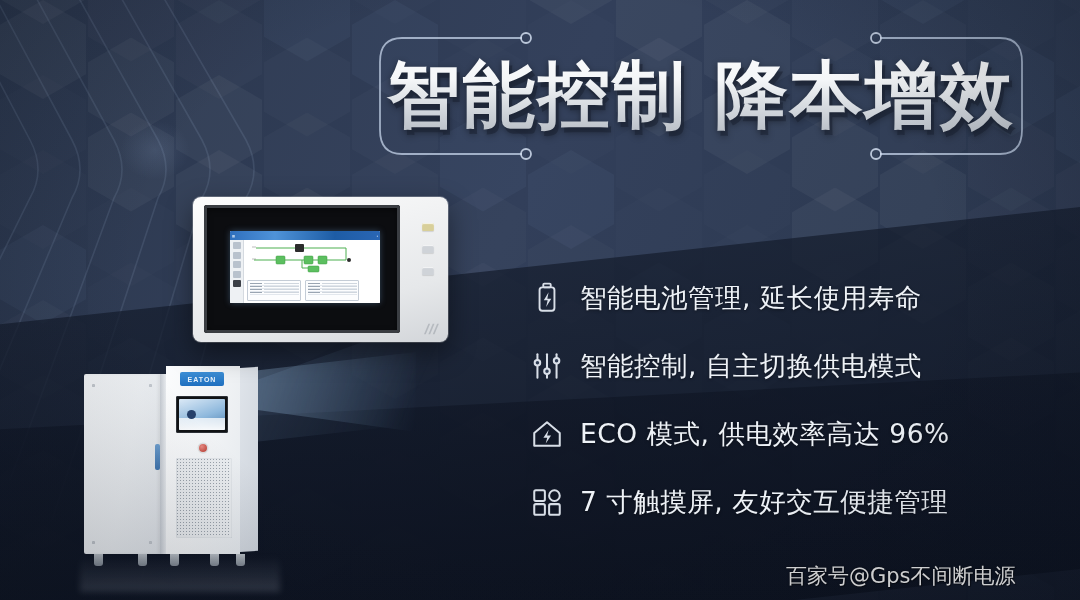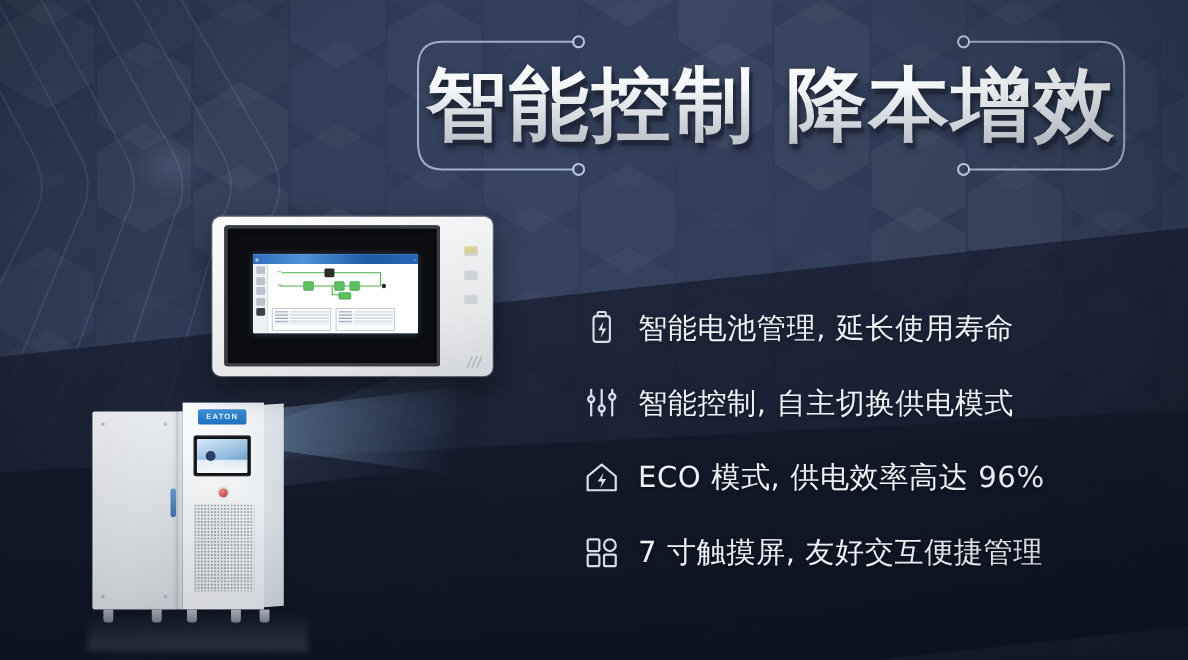--- a/index.html
+++ b/index.html
@@ -528,14 +528,15 @@
       <g fill="#8d939b">
         <path d="M2,14 L7,2 L9,2 L4,14 Z"></path>
           <path d="M7,14 L12,2 L14,2 L9,14 Z"></path>
           <path d="M12,14 L17,2 L19,2 L14,14 Z"></path>
       </g>
     </svg>
   </div>
 
   <div class="vignette"></div>
 
+  <div class="wm wm1">百家号@Gps不间断电源</div>
 
 </div>
 
 </body></html>

